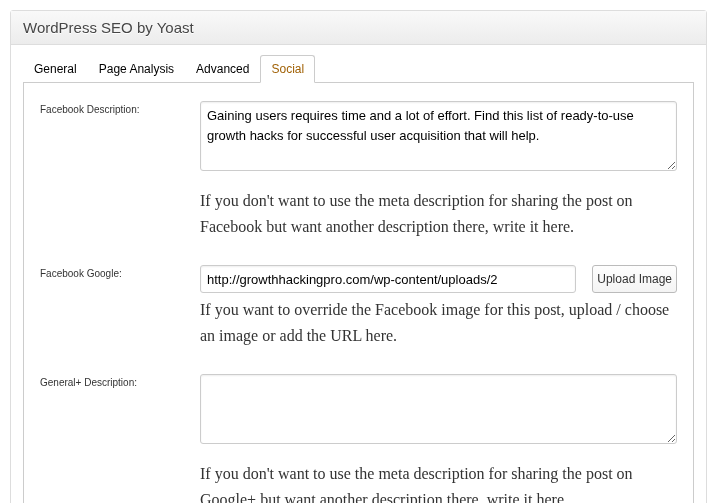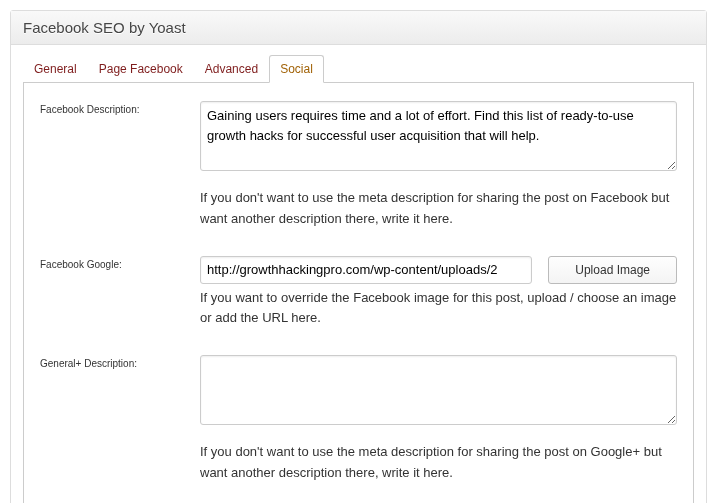--- a/index.html
+++ b/index.html
@@ -30,21 +30,21 @@
   }
   .tabs {
     display: flex;
     border-bottom: 1px solid #ccc;
     margin: 0 0 0 0;
     position: relative;
   }
   .tab {
     padding: 6px 10px;
     font-size: 12px;
-    color: #7f1d1d;
+    color: #000000;
     cursor: pointer;
     border: 1px solid transparent;
     border-bottom: none;
     margin-bottom: -1px;
     border-top-left-radius: 3px;
     border-top-right-radius: 3px;
   }
   .tab.active {
     color: #a16207;
     border-color: #ccc;
@@ -80,66 +80,67 @@
     border: 1px solid #ccc;
     border-radius: 3px;
     padding: 4px 6px;
     font-family: Arial, sans-serif;
     font-size: 13px;
     resize: both;
     line-height: 1.5;
     box-shadow: inset 0 1px 2px rgba(0,0,0,0.07);
   }
   .help-text {
-    font-size: 13px;
+    font-size: 16px;
     color: #333;
     line-height: 1.6;
     margin-top: 6px;
     margin-bottom: 18px;
+    font-family: Liberation Serif, serif;
   }
   .img-row {
     display: flex;
     gap: 16px;
     align-items: center;
   }
   .img-url {
     flex: 1;
     border: 1px solid #ccc;
     border-radius: 3px;
     padding: 4px 6px;
     font-size: 13px;
     height: 28px;
     box-sizing: border-box;
     box-shadow: inset 0 1px 2px rgba(0,0,0,0.07);
   }
   .upload-btn {
     background: linear-gradient(to bottom, #fefefe, #f4f4f4);
     border: 1px solid #bbb;
     border-radius: 3px;
-    padding: 0 26px;
+    padding: 0 4px;
     font-size: 12px;
     color: #333;
     cursor: pointer;
     height: 28px;
     box-sizing: border-box;
   }
   .field-block {
     margin-bottom: 6px;
   }
 </style>
 </head>
 <body>
 
 <div class="metabox">
-  <div class="metabox-header">Facebook SEO by Yoast</div>
+  <div class="metabox-header">WordPress SEO by Yoast</div>
   <div class="metabox-body">
 
     <div class="tabs">
       <div class="tab">General</div>
-      <div class="tab">Page Facebook</div>
+      <div class="tab">Page Analysis</div>
       <div class="tab">Advanced</div>
       <div class="tab active">Social</div>
     </div>
 
     <div class="tab-content">
 
       <div class="field-block">
         <div class="field-row">
           <div class="field-label">Facebook Description:</div>
           <div class="field-control">

